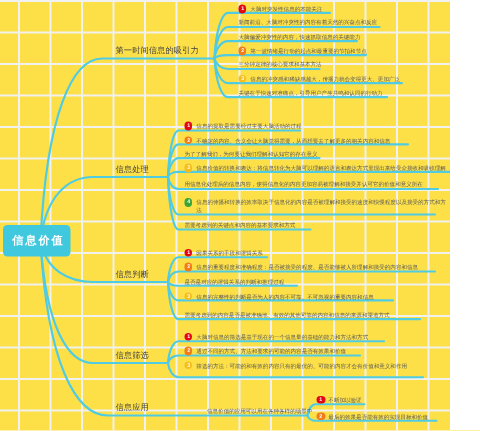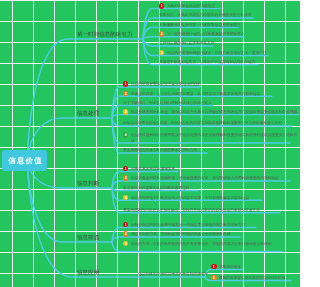--- a/index.html
+++ b/index.html
@@ -1,17 +1,17 @@
 <!DOCTYPE html>
 <html><head>
 <meta charset="utf-8">
 <style>
 html,body{margin:0;padding:0;background:#fff;}
 body{width:300px;height:287px;overflow:hidden;font-family:"Liberation Sans",sans-serif;}
-#stage{position:relative;width:300px;height:287px;overflow:hidden;background:#22c55e;}
+#stage{position:relative;width:300px;height:287px;overflow:hidden;background:#fde047;}
 #grid{position:absolute;left:0;top:0;width:300px;height:287px;
  background-image:linear-gradient(to right,#f1f1f1 1px,transparent 1px),
                   linear-gradient(to bottom,#f1f1f1 1px,transparent 1px);
  background-size:21px 21px;background-position:12px 0px;}
 #links{position:absolute;left:0;top:0;}
 #nodes{position:absolute;left:0;top:0;width:300px;height:287px;}
 #nodes>div{position:absolute;}
 .root{left:2px;top:150px;width:45px;height:21px;background:#3fc8de;border-radius:3px;
  color:#fff;display:flex;align-items:center;justify-content:center;box-sizing:border-box;}
 .rtext{font-size:15px;transform:scale(0.5);transform-origin:50% 50%;

